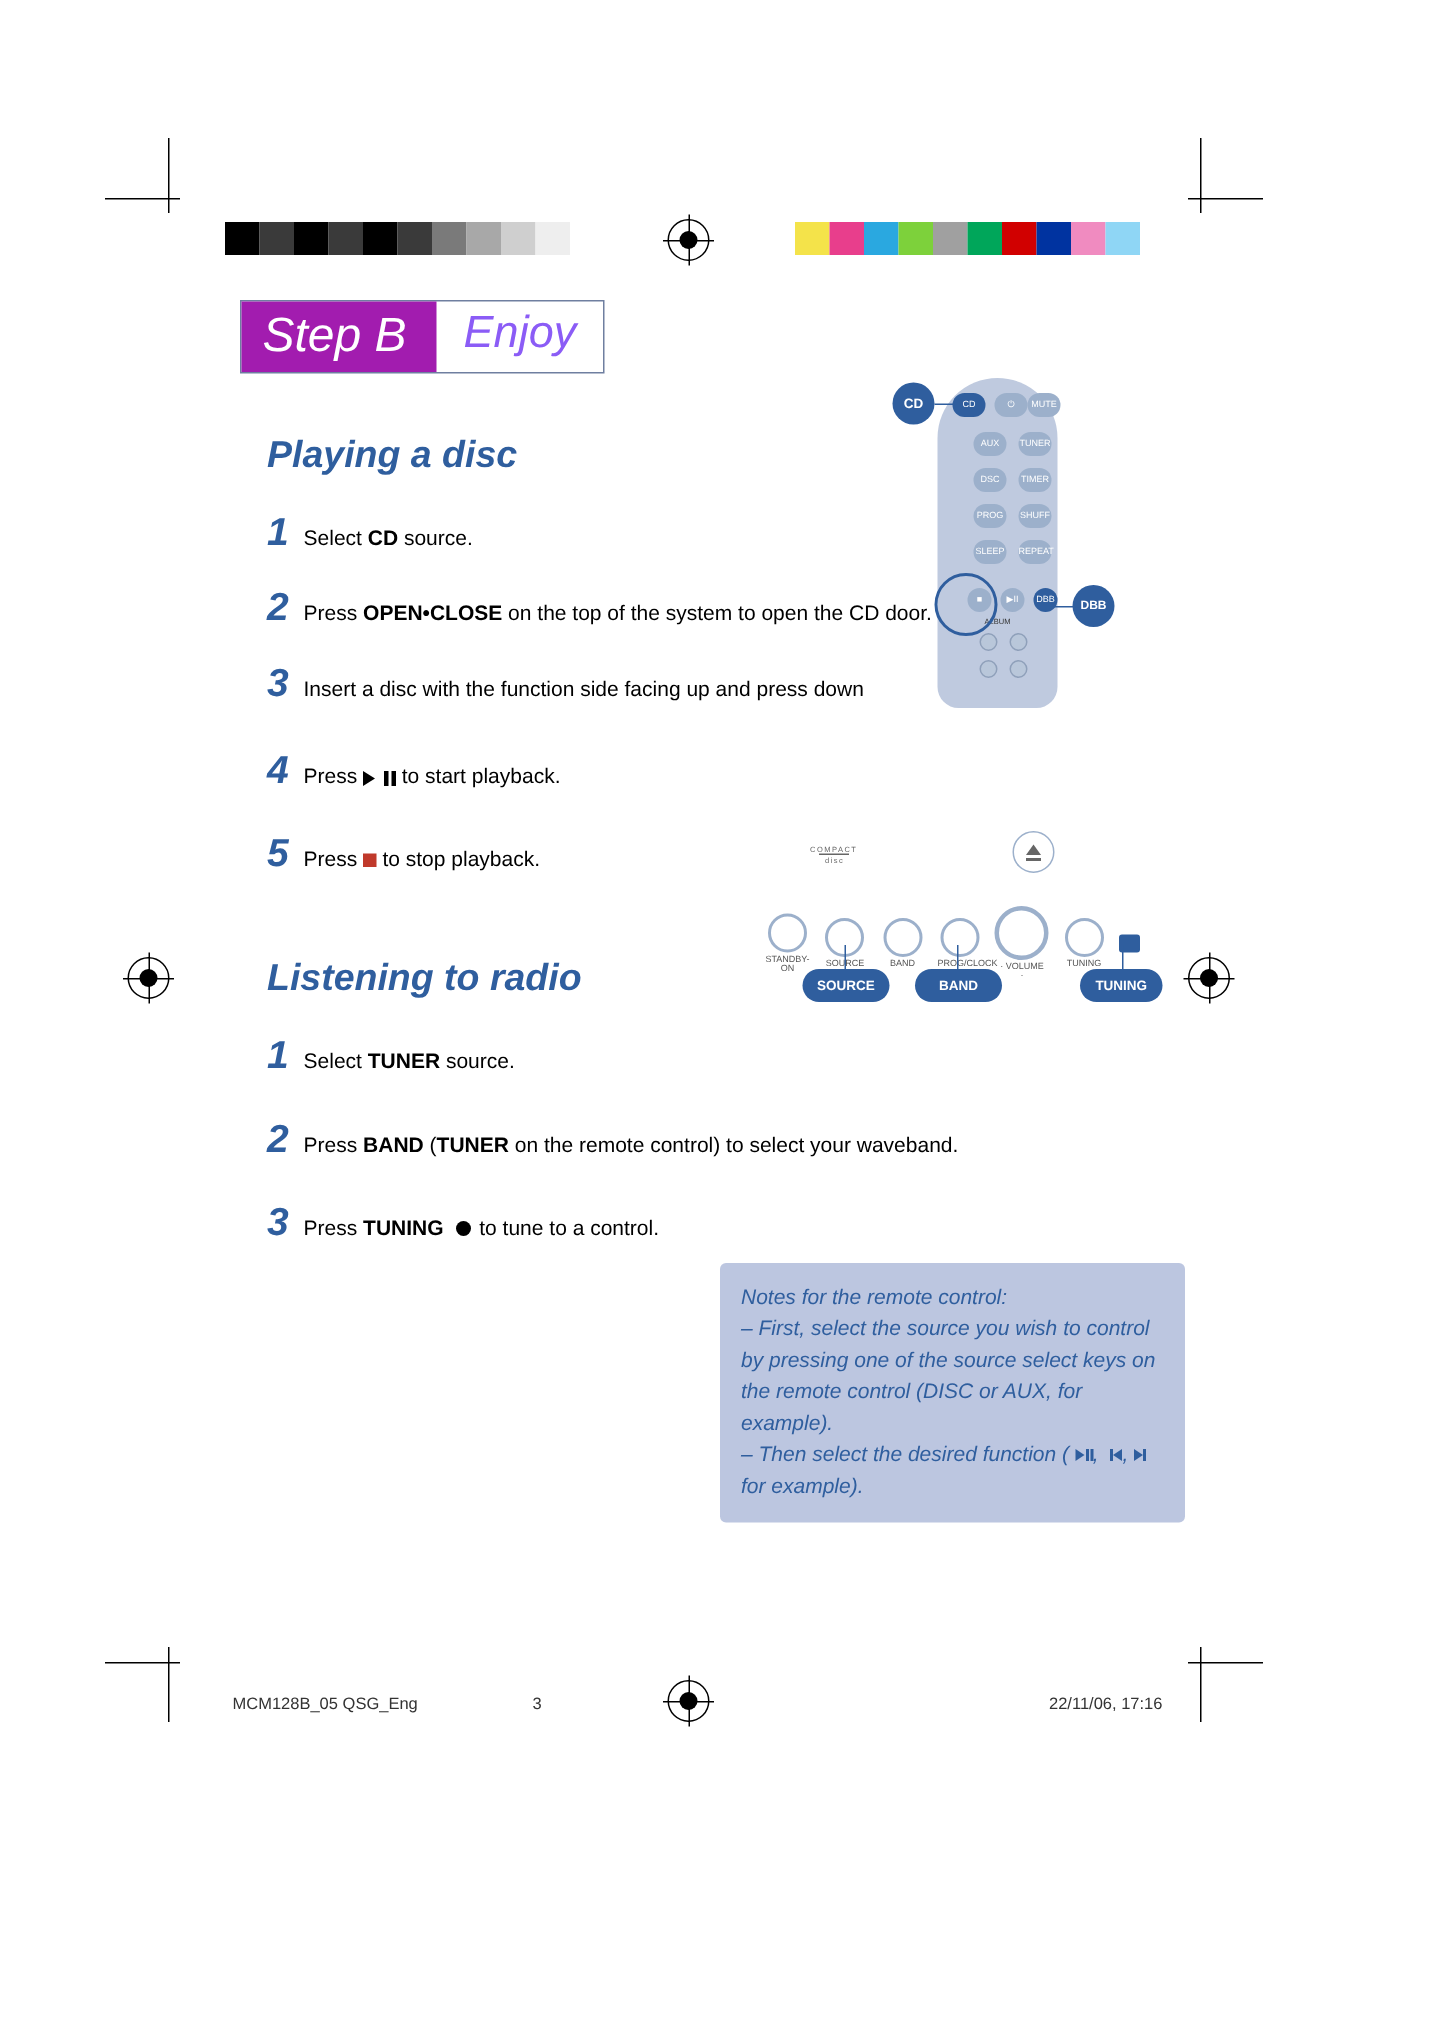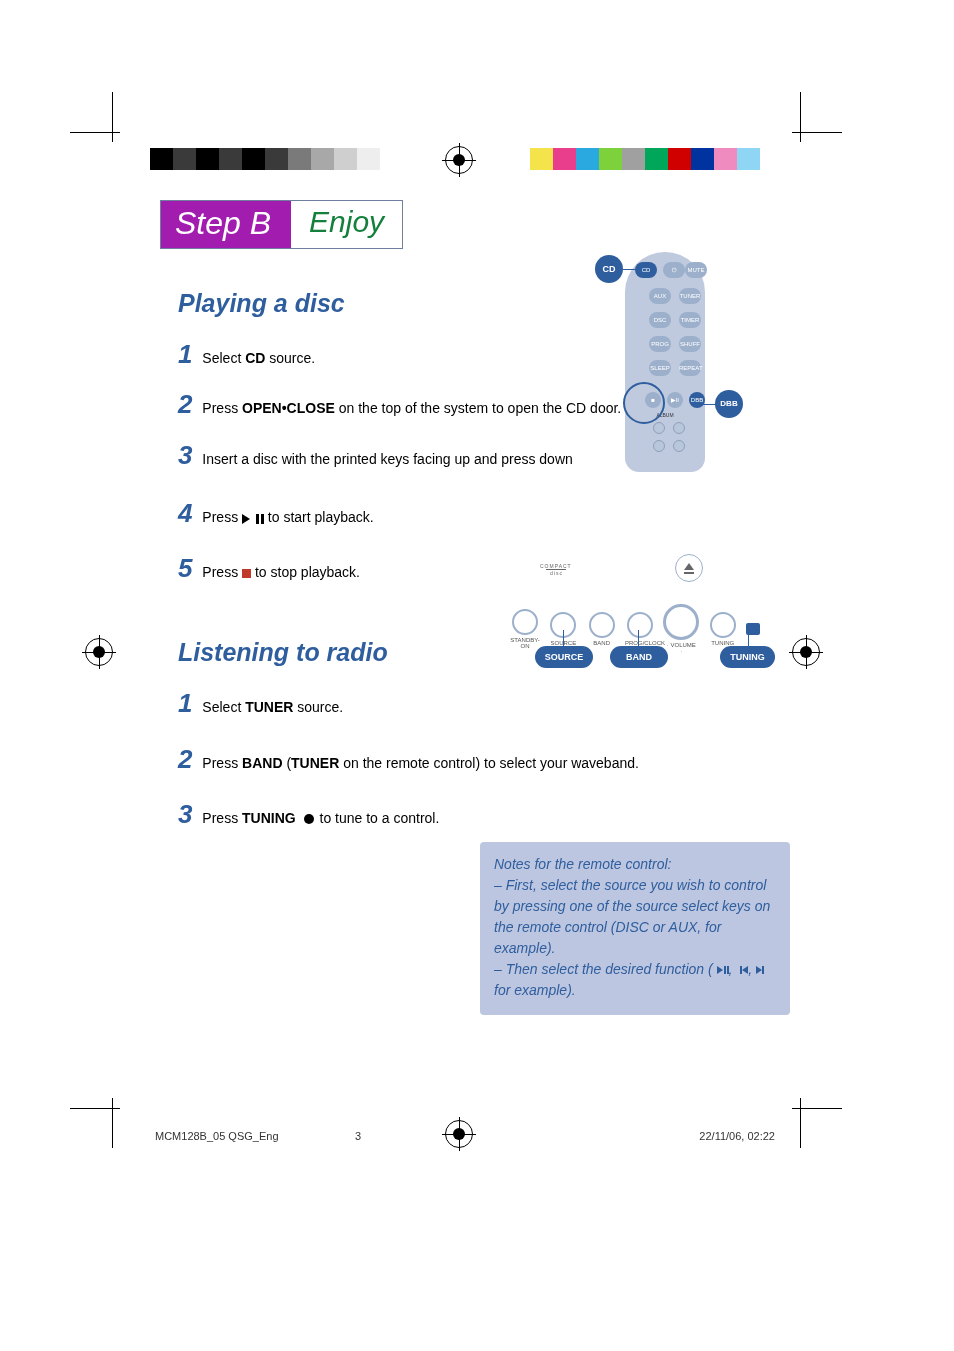--- a/index.html
+++ b/index.html
@@ -32,21 +32,21 @@
   .reg.left{left:85px;top:638px;}
   .reg.right{left:792px;top:638px;}
   .reg.bottom{left:445px;top:1120px;}
 
   
   .body{position:absolute;left:160px;top:200px;width:620px;}
 
   
   .step-box{display:inline-flex;align-items:stretch;border:1px solid #6f7fa0;}
   .step-b{background:#a21caf;color:#fff;font-style:italic;font-size:32px;padding:4px 20px 6px 14px;font-family:"Gill Sans","Segoe UI",Arial,sans-serif;}
-  .enjoy{color:#15803d;font-style:italic;font-size:30px;padding:4px 18px 6px 18px;font-family:"Gill Sans","Segoe UI",Arial,sans-serif;}
+  .enjoy{color:#8b5cf6;font-style:italic;font-size:30px;padding:4px 18px 6px 18px;font-family:"Gill Sans","Segoe UI",Arial,sans-serif;}
 
   .section-title{font-style:italic;color:#2f5e9e;font-weight:bold;font-size:25px;margin:40px 0 18px 18px;}
   .steps{margin-left:18px;}
   .step{margin-bottom:14px;font-size:14px;color:#000;line-height:1.4;}
   .step .num{color:#2f5e9e;font-weight:bold;font-style:italic;font-size:26px;margin-right:6px;}
   .step .cont{display:inline;vertical-align:baseline;}
   .step .indent{display:block;margin-left:32px;}
   .b{font-weight:bold;}
 
   
@@ -174,21 +174,21 @@
 
       <div class="step">
         <span class="num">2</span>
         <span class="cont">
           <span>Press </span><span class="b">OPEN•CLOSE</span><span> on the top of the system to open the CD door.</span>
         </span>
       </div>
 
       <div class="step">
         <span class="num">3</span>
-        <span class="cont">Insert a disc with the printed keys facing up and press down</span>
+        <span class="cont">Insert a disc with the function side facing up and press down</span>
       </div>
 
       <div class="step" style="margin-top:22px">
         <span class="num">4</span>
         <span class="cont">
           <span>Press </span>
           <span class="play-pause"><span class="play-tri"></span> <span class="pause"></span><span class="pause"></span></span>
           <span> to start playback.</span>
         </span>
       </div>
@@ -332,16 +332,16 @@
     <div>–   First, select the source you wish to control by pressing one of the source select keys on the remote control (DISC or AUX, for example).</div>
     <div>
       <span>–   Then select the desired function ( </span><span class="playpause-blue"><span class="next-icon"></span><span style="display:inline-block;width:2px;height:8px;background:#2f5e9e;margin-left:1px;vertical-align:0"></span><span style="display:inline-block;width:2px;height:8px;background:#2f5e9e;margin-left:1px;vertical-align:0"></span></span><span>,&nbsp;</span>
       <span><span class="bar-b"></span><span class="prev-icon"></span></span><span>, </span><span><span class="next-icon"></span><span class="bar-b"></span></span><span> for example).</span>
     </div>
   </div>
 
   <div class="footer">
     <span>MCM128B_05 QSG_Eng</span>
     <span class="pg">3</span>
-    <span>22/11/06, 02:22</span>
+    <span>22/11/06, 17:16</span>
   </div>
 
 </div>
 
 </body></html>

